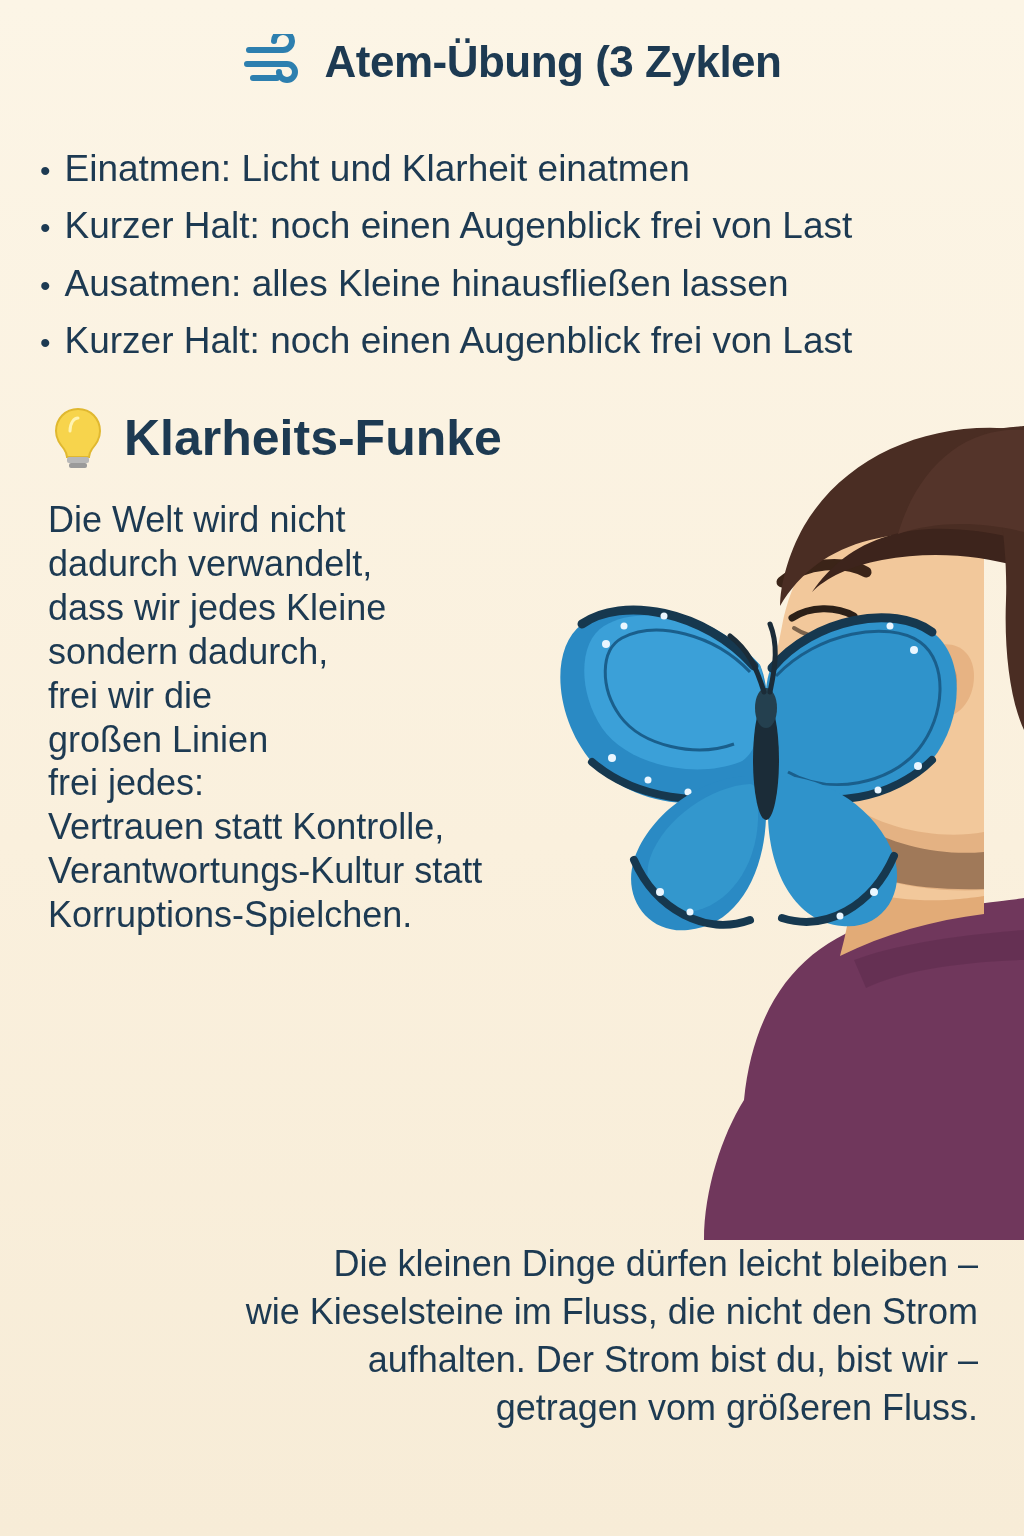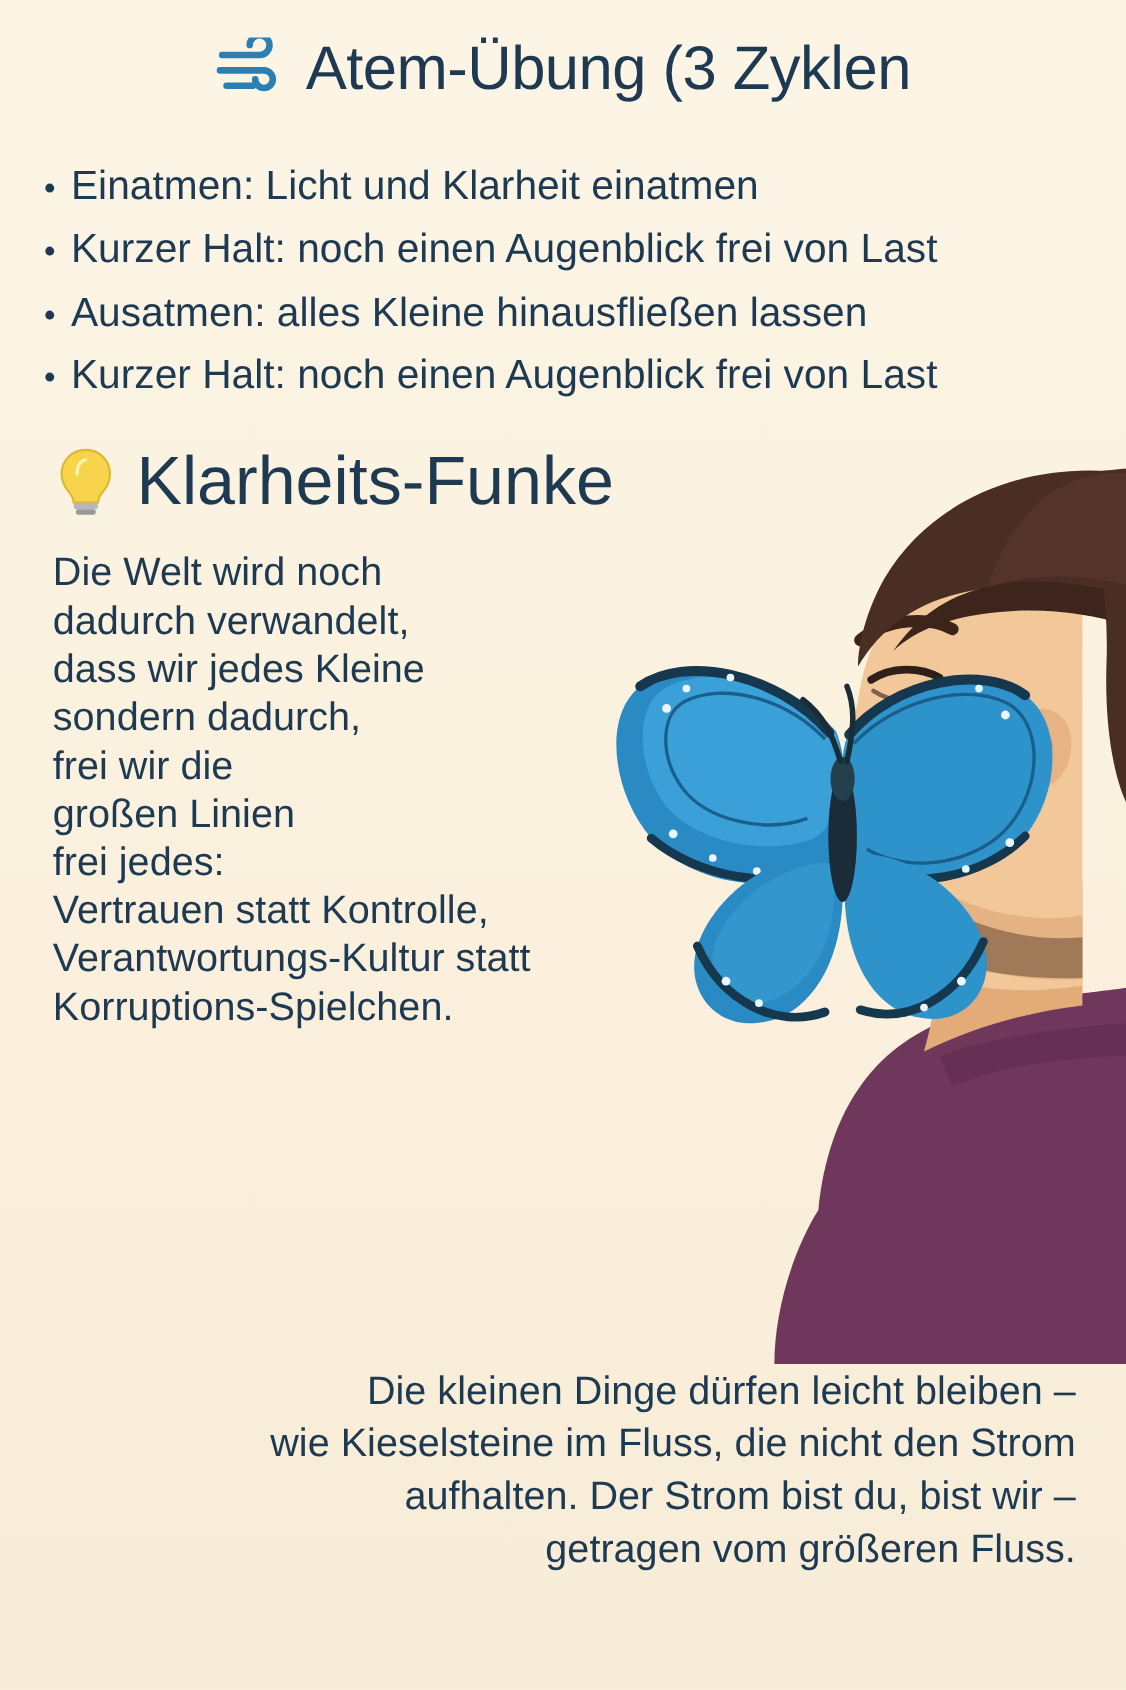--- a/index.html
+++ b/index.html
@@ -43,22 +43,22 @@
     justify-content: center;
     gap: 18px;
   }
   .wind-icon {
     width: 64px;
     height: 56px;
     flex: none;
     display: block;
   }
   .breath-title {
-    font-size: 56px;
-    font-weight: normal;
+    font-size: 44px;
+    font-weight: bold;
     color: #1d3a52;
     letter-spacing: -0.5px;
     line-height: 1;
     white-space: nowrap;
   }
 
   
   .breath-list {
     position: absolute;
     left: 40px;
@@ -89,22 +89,22 @@
     align-items: center;
     gap: 20px;
   }
   .bulb-icon {
     width: 52px;
     height: 66px;
     flex: none;
     display: block;
   }
   .spark-title {
-    font-size: 62px;
-    font-weight: normal;
+    font-size: 50px;
+    font-weight: bold;
     color: #1d3a52;
     line-height: 1;
     white-space: nowrap;
   }
 
   
   .quote-block {
     position: absolute;
     left: 48px;
     top: 498px;
@@ -239,21 +239,21 @@
     <svg class="bulb-icon" viewBox="0 0 52 66">
       <path d="M26 4 C13 4 4 14 4 26 c0 8 4 13 8 18 c2 3 3 5 3 8 h22 c0-3 1-5 3-8 c4-5 8-10 8-18 C48 14 39 4 26 4 Z" fill="#f7d44c" stroke="#e0b830" stroke-width="2"></path>
       <rect x="15" y="52" width="22" height="6" rx="2" fill="#b7b7b7"></rect>
       <rect x="17" y="58" width="18" height="5" rx="2" fill="#9a9a9a"></rect>
       <path d="M18 26 C18 18 22 13 26 13" fill="none" stroke="#fff3b0" stroke-width="3" stroke-linecap="round"></path>
     </svg>
     <div class="spark-title">Klarheits-Funke</div>
   </div>
 
   <div class="quote-block">
-    <div class="quote-line">Die Welt wird noch</div>
+    <div class="quote-line">Die Welt wird nicht</div>
     <div class="quote-line">dadurch verwandelt,</div>
     <div class="quote-line">dass wir jedes Kleine</div>
     <div class="quote-line">sondern dadurch,</div>
     <div class="quote-line">frei wir die</div>
     <div class="quote-line">großen Linien</div>
     <div class="quote-line">frei jedes:</div>
     <div class="quote-line">Vertrauen statt Kontrolle,</div>
     <div class="quote-line">Verantwortungs-Kultur statt</div>
     <div class="quote-line">Korruptions-Spielchen.</div>
   </div>

